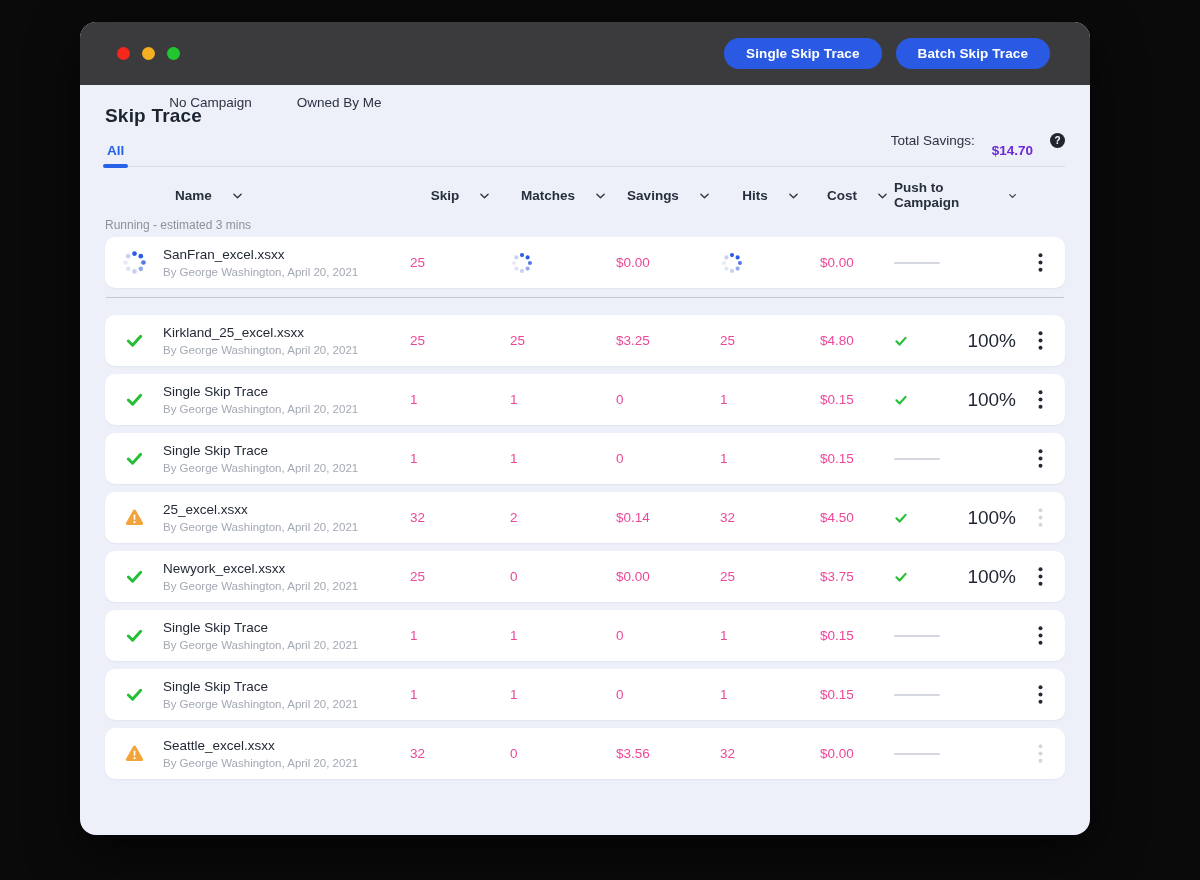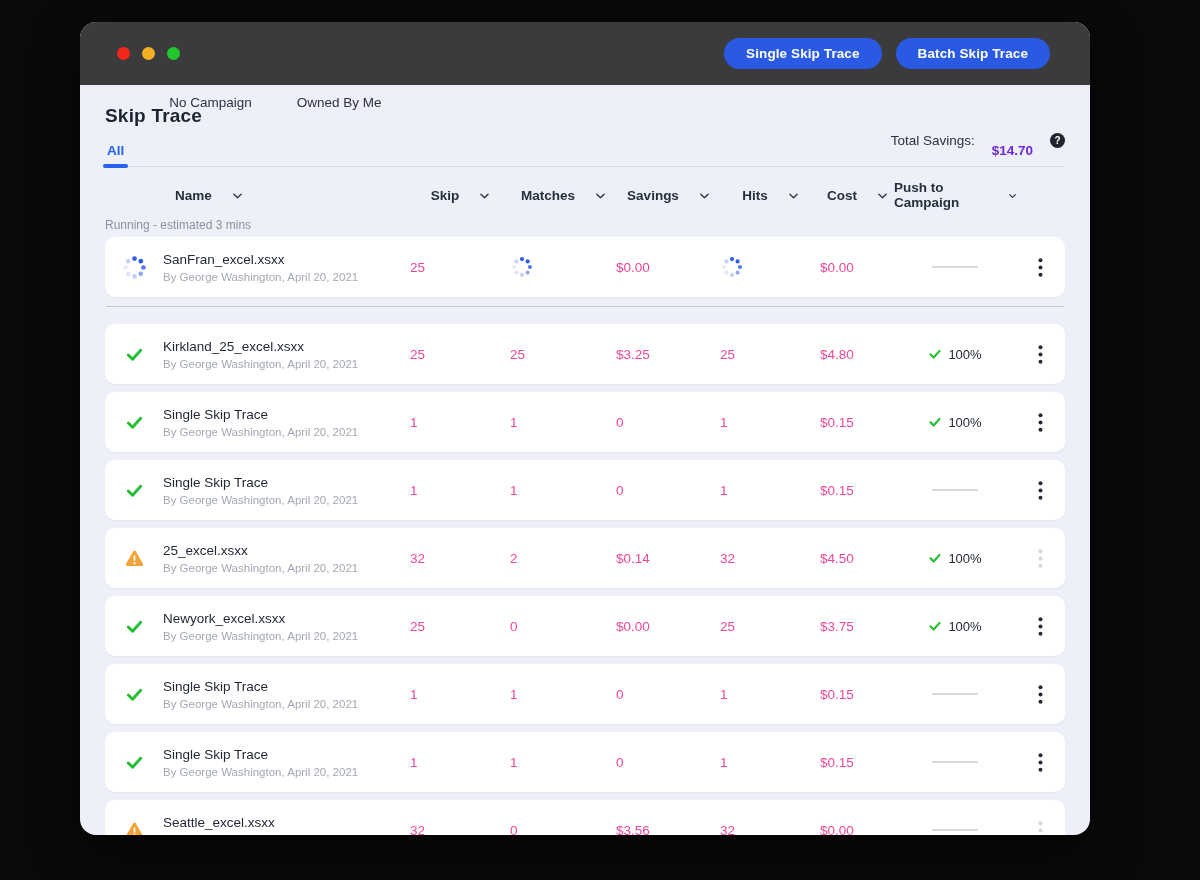--- a/index.html
+++ b/index.html
@@ -49,32 +49,32 @@
     align-items:center; }
   .thead { padding:13px 0 0 0; }
   .th { font-size:13.5px; font-weight:600; color:#272e3c; display:flex; align-items:center;
         justify-content:center; gap:21px; cursor:pointer; }
   .th.th-name { justify-content:flex-start; padding-left:12px; }
   .th svg { margin-top:2px; }
 
   .running-note { margin-top:8px; font-size:12px; color:#8b919c; height:13px; }
 
   #rows { margin-top:6px; }
-  .row-card { background:#fff; border-radius:10px; height:60px; margin-bottom:8px;
+  .row-card { background:#fff; border-radius:10px; height:51px; margin-bottom:8px;
               box-shadow:0 1px 2px rgba(20,30,60,0.05); }
   .row-divider { height:1px; background:#c5c8d3; margin:9px 1px 17px 1px; border:none; }
 
   .c-icon { display:flex; align-items:center; justify-content:center; }
   .c-name { min-width:0; }
   .fname { font-size:13.5px; font-weight:500; color:#232a36; white-space:nowrap;
            overflow:hidden; text-overflow:ellipsis; }
   .fby { font-size:11.5px; color:#a3a8b3; margin-top:4px; white-space:nowrap; }
   .c-num { text-align:left; font-size:13.5px; color:#ec4899; }
-  .c-push { display:flex; align-items:center; justify-content:center; gap:6px;
-            font-size:13px; color:#1f2531; }
+  .c-push { display:flex; align-items:center; justify-content:space-between; gap:6px;
+            font-size:19px; color:#1f2531; }
   .dash { width:46px; height:2px; border-radius:1px; background:#d5d8df; display:inline-block; }
   .kebab { background:none; border:none; cursor:pointer; color:#232936; display:flex;
            align-items:center; justify-content:center; height:100%; padding:0; }
   .kebab.faded { color:#d3d6de; }
   .c-num svg, .c-icon svg { display:block; }
 </style>
 </head>
 <body>
 
 <div class="canvas">

